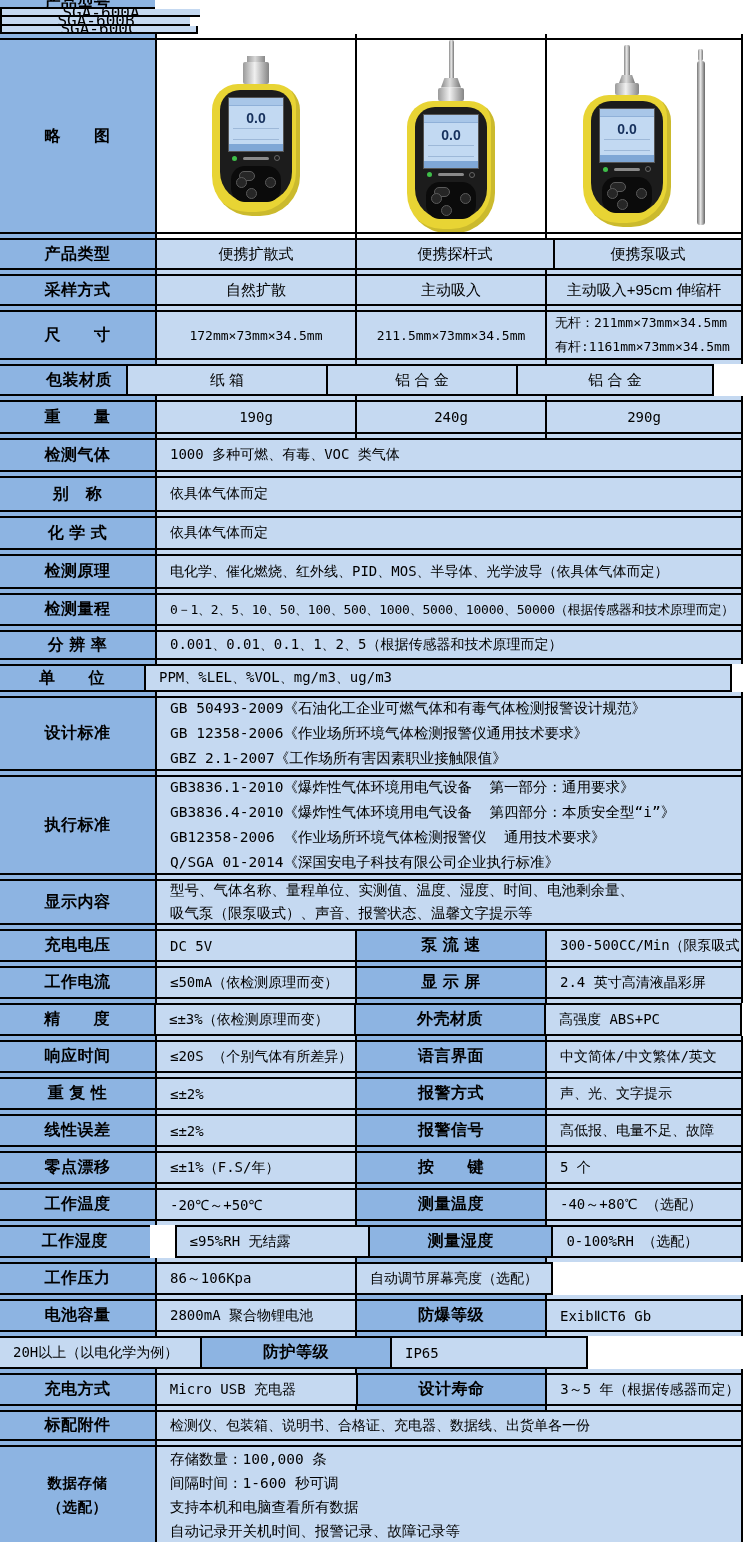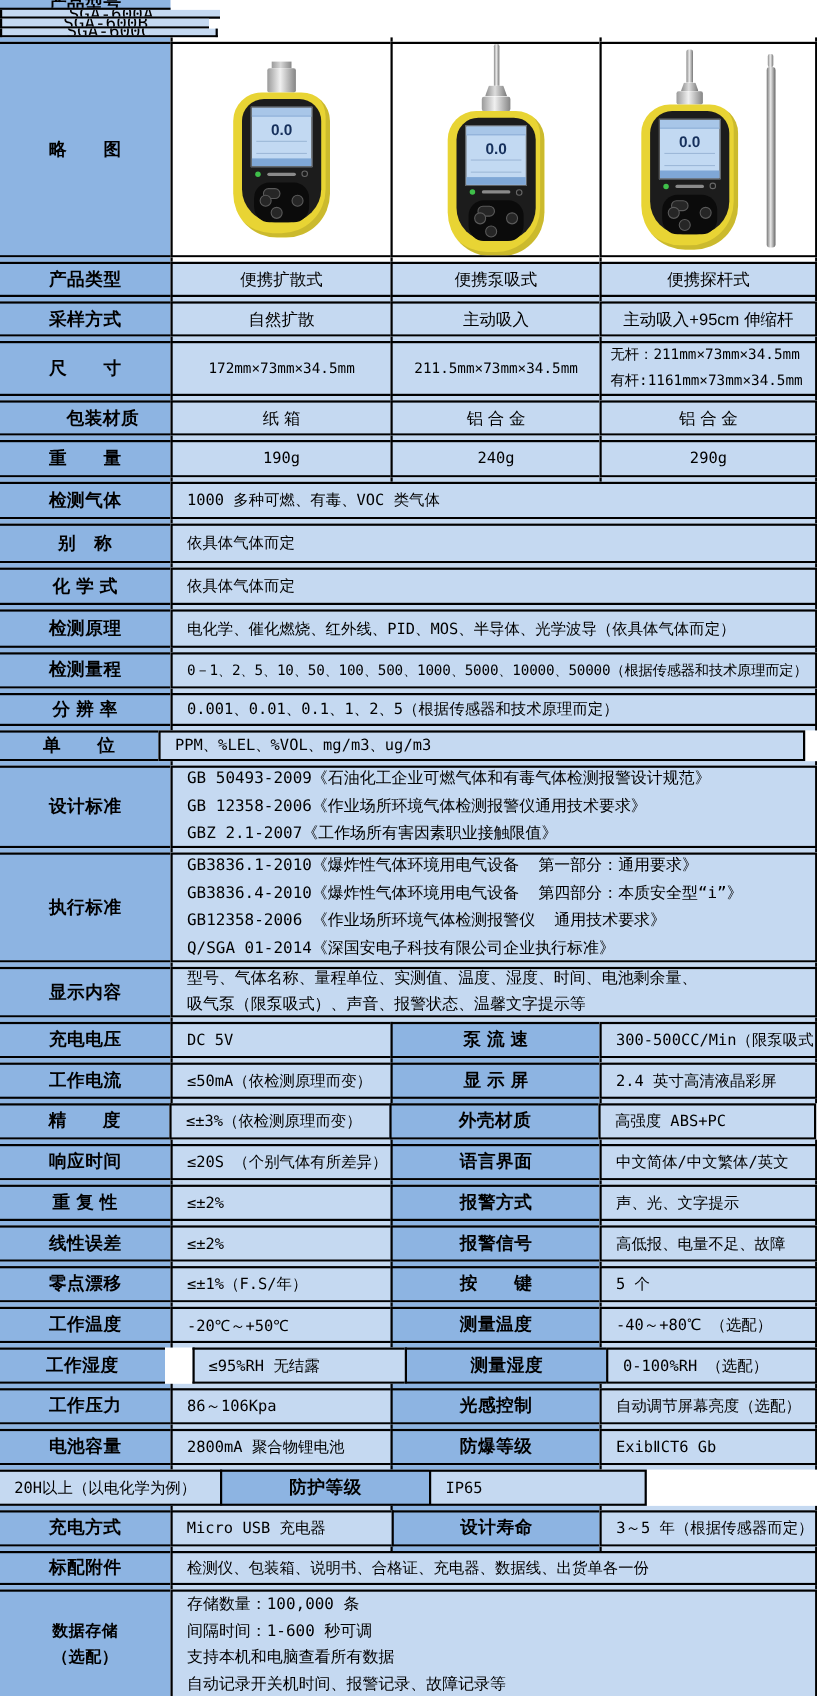--- a/index.html
+++ b/index.html
@@ -185,25 +185,25 @@
       <div class="cell bgw" style="width: 190px;"></div>
       <div class="cell bgw" style="width: 198px;"></div>
     </div>
     <div class="trow" style="height: 32px;">
       <div class="cell bgl" style="width: 155px;">
         <span class="txt lab">产品类型</span>
       </div>
       <div class="cell bgv" style="width: 200px;">
         <span class="txt fs15">便携扩散式</span>
       </div>
+      <div class="cell bgv" style="width: 198px;">
+        <span class="txt fs15">便携探杆式</span>
+      </div>
       <div class="cell bgv" style="width: 190px;">
         <span class="txt fs15">便携泵吸式</span>
-      </div>
-      <div class="cell bgv" style="width: 198px;">
-        <span class="txt fs15">便携探杆式</span>
       </div>
     </div>
     <div class="trow sp" style="height: 4px;">
       <div class="cell bgl" style="width: 155px;"></div>
       <div class="cell bgv" style="width: 200px;"></div>
       <div class="cell bgv" style="width: 190px;"></div>
       <div class="cell bgv" style="width: 198px;"></div>
     </div>
     <div class="trow" style="height: 32px;">
       <div class="cell bgl" style="width: 155px;">
@@ -240,21 +240,21 @@
 有杆:1161mm×73mm×34.5mm</span>
       </div>
     </div>
     <div class="trow sp" style="height: 4px;">
       <div class="cell bgl" style="width: 155px;"></div>
       <div class="cell bgv" style="width: 200px;"></div>
       <div class="cell bgv" style="width: 190px;"></div>
       <div class="cell bgv" style="width: 198px;"></div>
     </div>
     <div class="trow" style="height: 32px;">
-      <div class="cell bgl" style="width: 155px; padding-left: 32px;">
+      <div class="cell bgl" style="width: 126px; padding-left: 32px;">
         <span class="txt lab">包装材质</span>
       </div>
       <div class="cell bgv" style="width: 200px;">
         <span class="txt fs15">纸 箱</span>
       </div>
       <div class="cell bgv" style="width: 190px;">
         <span class="txt fs15">铝 合 金</span>
       </div>
       <div class="cell bgv" style="width: 198px;">
         <span class="txt fs15">铝 合 金</span>
@@ -592,23 +592,20 @@
       <div class="cell bgl" style="width: 190px;"></div>
       <div class="cell bgv" style="width: 198px;"></div>
     </div>
     <div class="trow" style="height: 33px;">
       <div class="cell bgl" style="width: 155px;">
         <span class="txt lab">工作压力</span>
       </div>
       <div class="cell bgv cl" style="width: 200px;">
         <span class="txt mono fs14">86～106Kpa</span>
       </div>
-      <div class="cell bgl" style="width: 190px;">
-        <span class="txt lab">光感控制</span>
-      </div>
       <div class="cell bgv cl" style="width: 198px;">
         <span class="txt mono fs14">自动调节屏幕亮度（选配）</span>
       </div>
     </div>
     <div class="trow sp" style="height: 4px;">
       <div class="cell bgl" style="width: 155px;"></div>
       <div class="cell bgv" style="width: 200px;"></div>
       <div class="cell bgl" style="width: 190px;"></div>
       <div class="cell bgv" style="width: 198px;"></div>
     </div>

